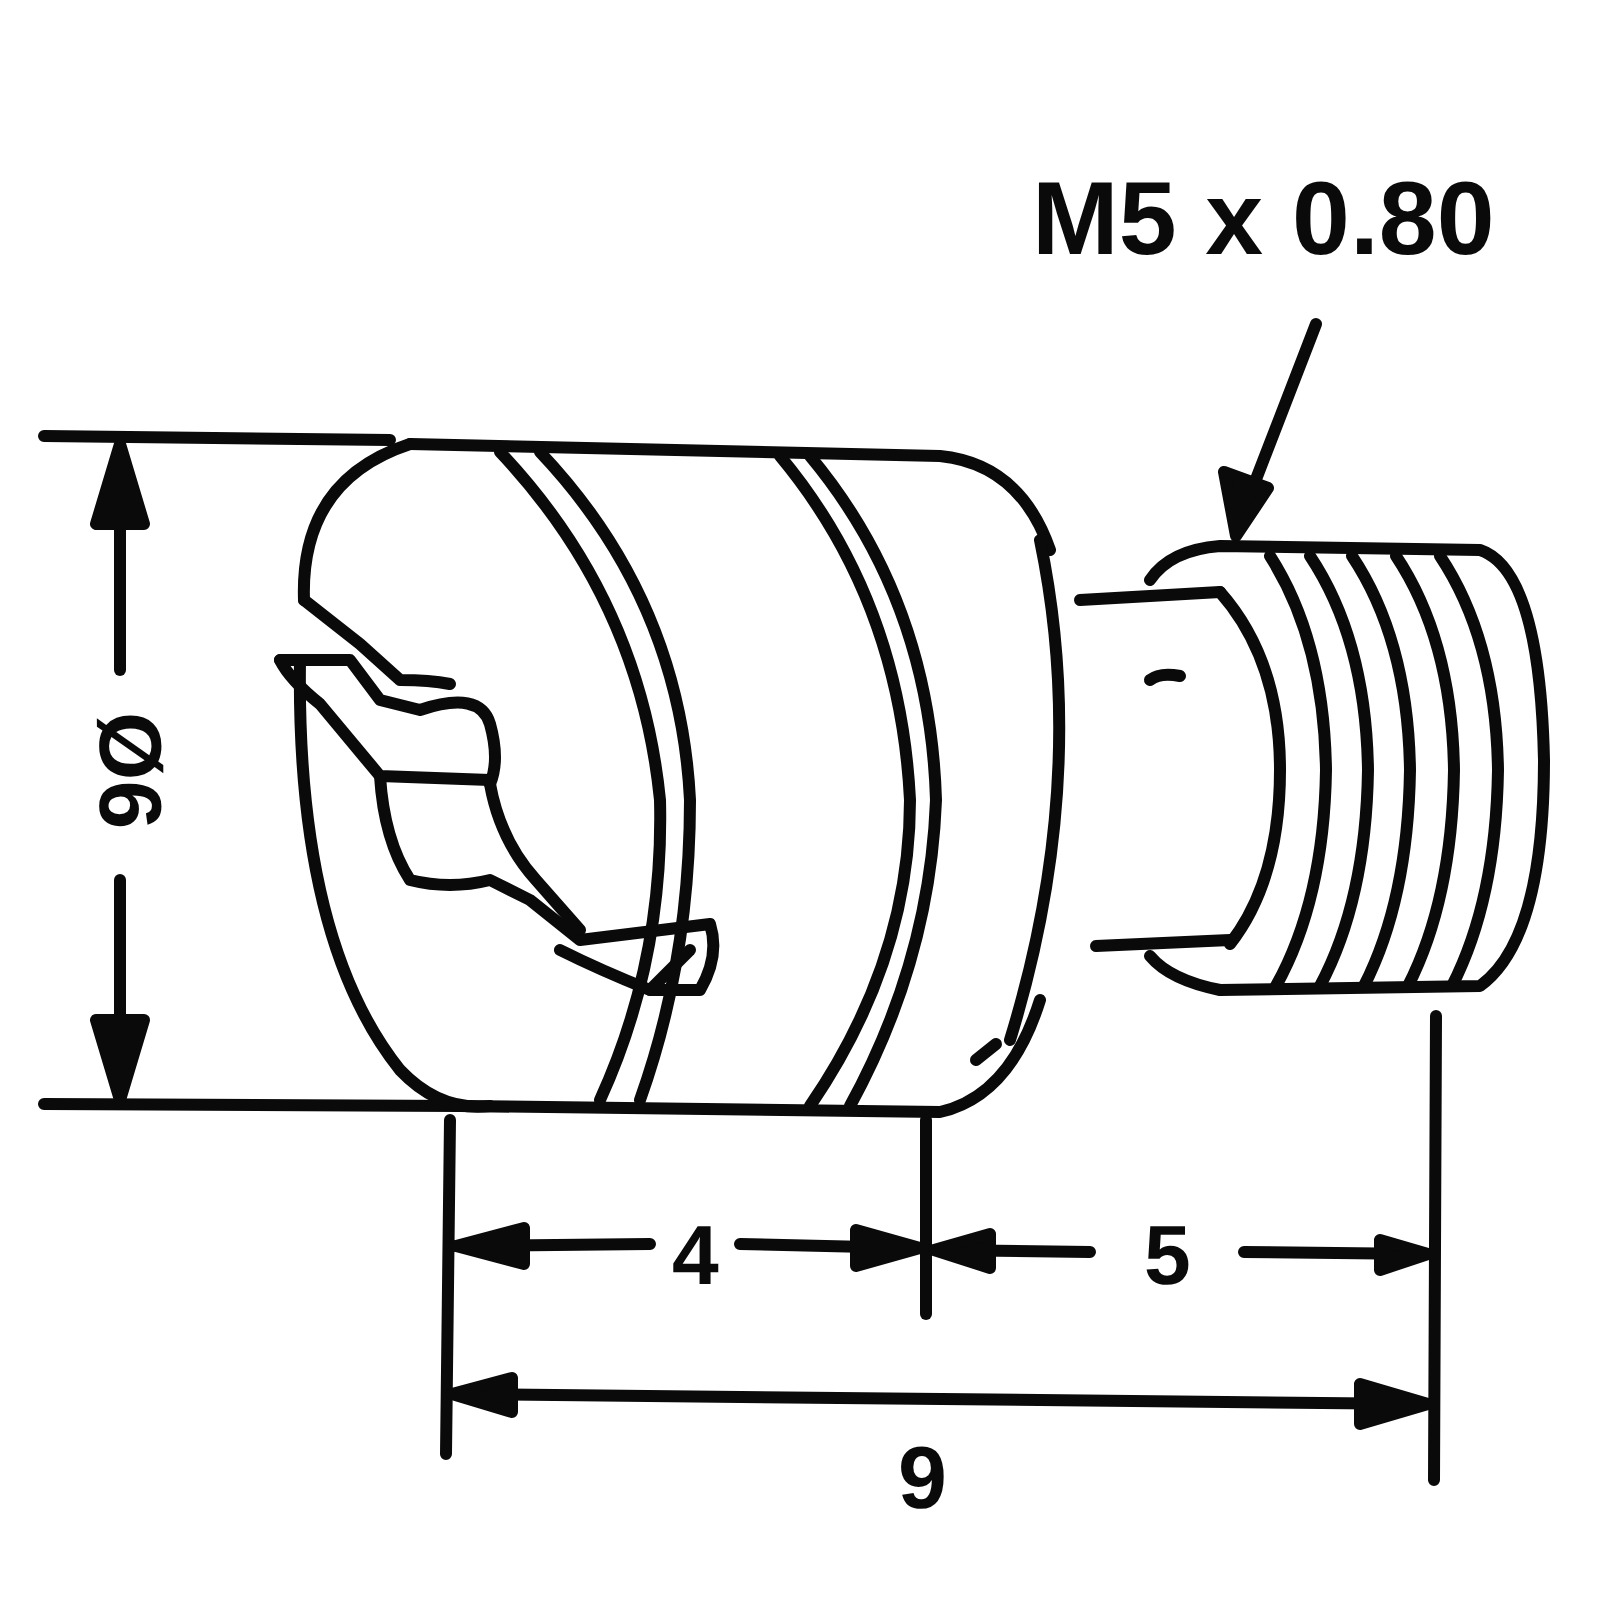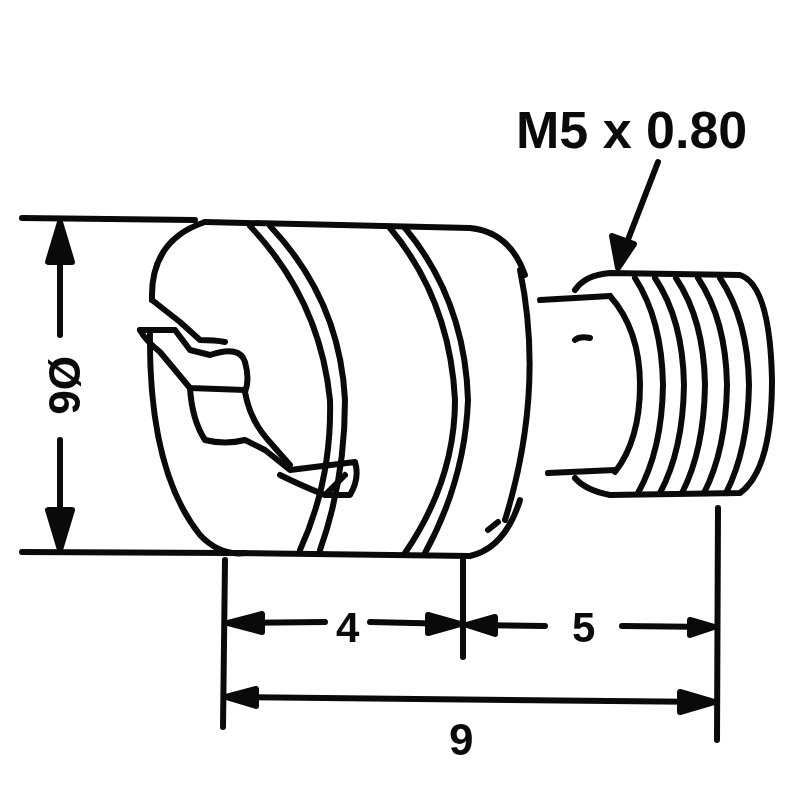--- a/index.html
+++ b/index.html
@@ -1,19 +1,19 @@
 <!DOCTYPE html>
 <html><head>
 <meta charset="utf-8">
 <style>
   html, body { margin: 0; padding: 0; background: #ffffff; }
   body { width: 800px; height: 800px; overflow: hidden; position: relative; }
   #drawing { position: absolute; left: 0; top: 0; width: 800px; height: 800px; }
   .lbl { position: absolute; font-family: "Liberation Sans", "DejaVu Sans", sans-serif; font-weight: bold; color: #0a0a0a; line-height: 1; white-space: nowrap; }
-  .thread-lbl { left: 516px; top: 104px; font-size: 52px; letter-spacing: 0px; }
+  .thread-lbl { left: 516px; top: 84px; font-size: 52px; letter-spacing: 0px; }
   .dia-lbl { left: 42px; top: 356px; font-size: 44px; transform: rotate(90deg); transform-origin: 22px 22px; }
   .dim4 { left: 336px; top: 607px; font-size: 42px; }
   .dim5 { left: 572px; top: 607px; font-size: 42px; }
   .dim9 { left: 449px; top: 718px; font-size: 44px; }
 </style>
 </head>
 <body>
 
 <svg id="drawing" viewBox="0 0 800 800" xmlns="http://www.w3.org/2000/svg">
   <g fill="none" stroke="#0a0a0a" stroke-width="6" stroke-linecap="round" stroke-linejoin="round">

